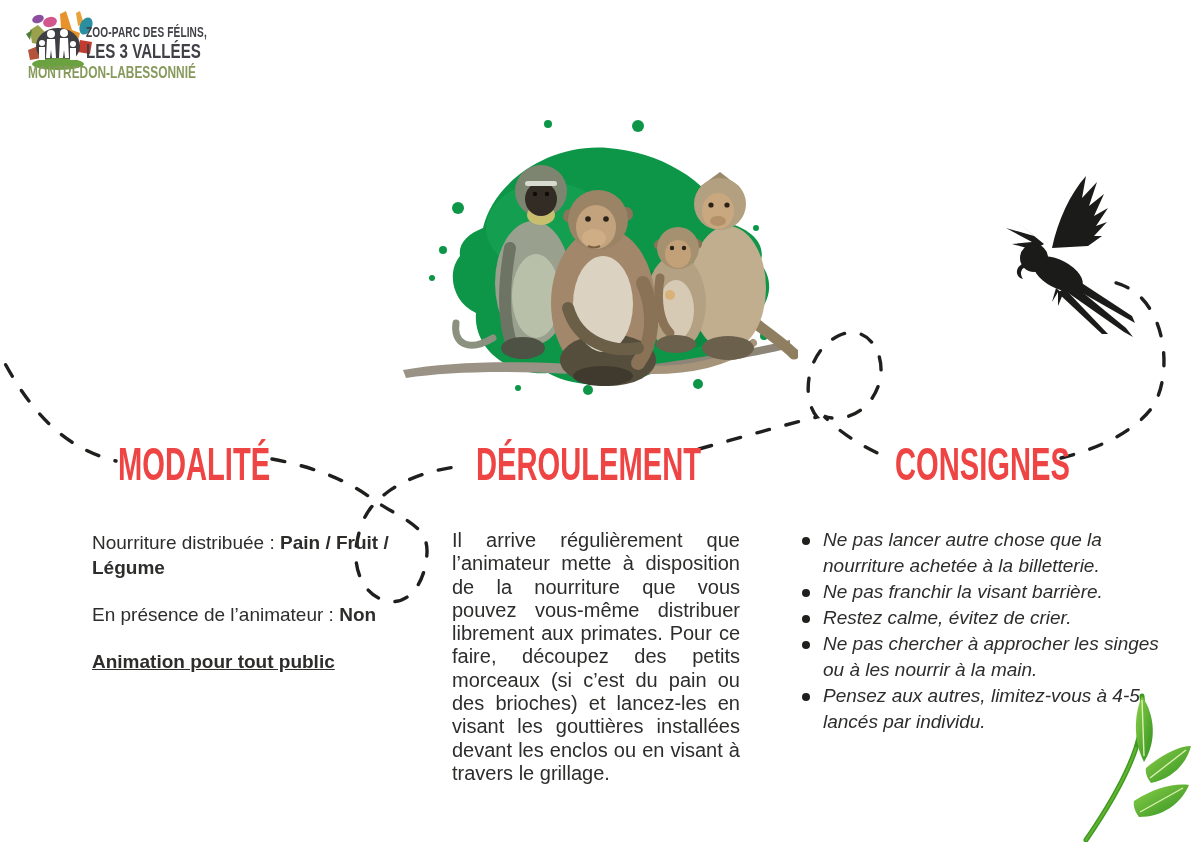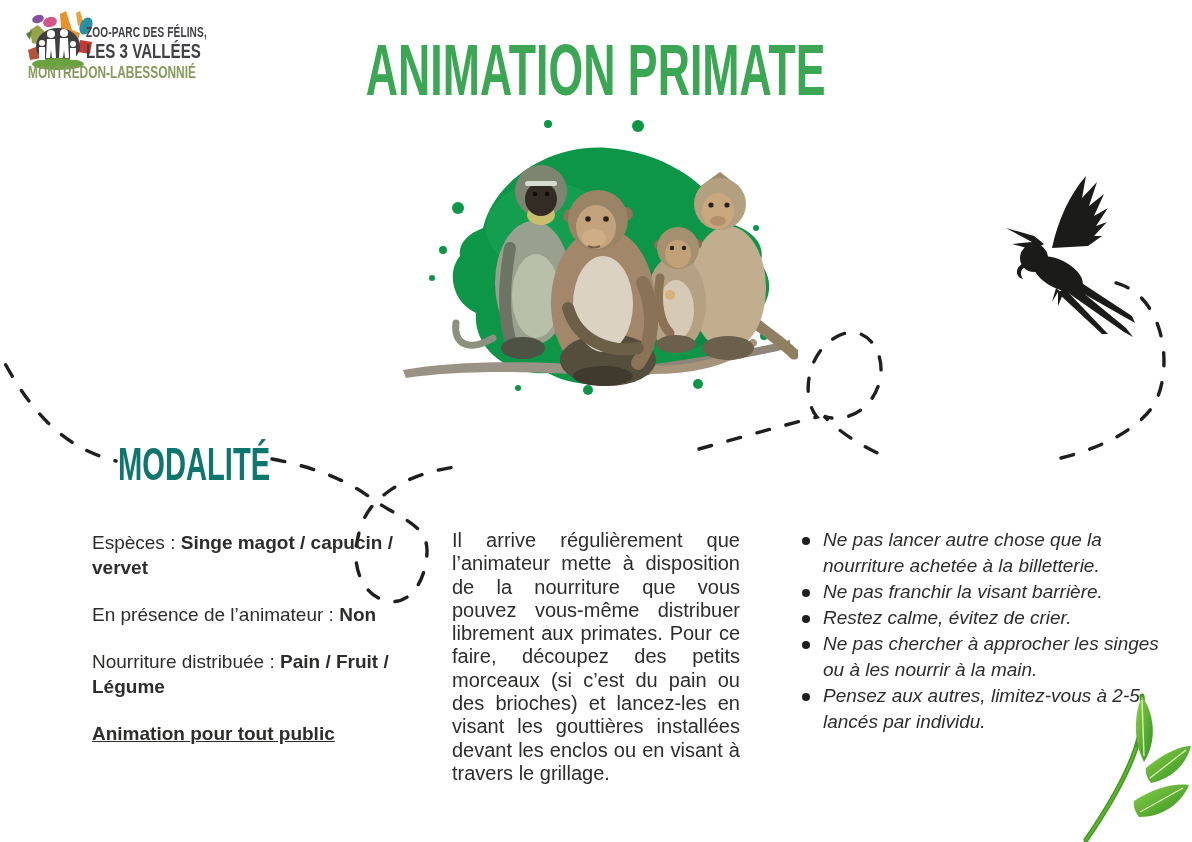--- a/index.html
+++ b/index.html
@@ -24,21 +24,21 @@
   .logo-l2 { position:absolute; left:64px; top:31px; font-size:21px; font-weight:bold; color:#414046;
              white-space:nowrap; transform:scaleX(.72); transform-origin:left center; }
   .logo-l3 { position:absolute; left:6px;  top:55px; font-size:17px; font-weight:bold; color:#879a5b;
              white-space:nowrap; transform:scaleX(.70); transform-origin:left center; }
 
   
   .title-wrap { position:absolute; left:0; top:34px; width:100%; text-align:center; z-index:2; }
   .title { display:inline-block; font-size:72px; line-height:1; font-weight:bold; color:#3ba653;
            transform:scaleX(.62); transform-origin:center; white-space:nowrap; }
   .sec-head { position:absolute; top:440px; z-index:2; font-size:47px; line-height:1; font-weight:bold;
-              color:#0f766e; white-space:nowrap; }
+              color:#ef4444; white-space:nowrap; }
   .sec-head > span { display:inline-block; transform:scaleX(.62); transform-origin:left center; }
   .head-modalite    { left:118px; }
   .head-deroulement { left:476px; }
   .head-consignes   { left:895px; }
 
   
   .col { position:absolute; z-index:2; font-size:19px; }
   .col-modalite { left:92px; top:530px; width:302px; line-height:25px; }
   .col-modalite .item { margin-bottom:22px; }
   .col-modalite .val { font-weight:bold; }
@@ -89,23 +89,20 @@
           <path d="M15 37 L21 37 L21 50 L15 50 Z"></path>
         <circle cx="49" cy="34" r="3"></circle>
           <path d="M46 38 L52 38 L52 50 L46 50 Z"></path>
       </g>
     </svg>
     <div class="logo-l1">ZOO-PARC DES FÉLINS,</div>
     <div class="logo-l2">LES 3 VALLÉES</div>
     <div class="logo-l3">MONTREDON-LABESSONNIÉ</div>
   </div>
 
-  <div class="title-wrap">
-    <span class="title">ANIMATION PRIMATE</span>
-  </div>
 
   <svg class="monkeys" viewBox="0 0 400 290">
     <g>
       <path fill="#0d9648" d="M 85 120 C 95 75 150 35 210 40 C 260 44 310 70 330 115 C 350 120 370 135 362 155 C 380 175 370 205 345 215 C 340 245 300 268 260 262 C 230 280 180 282 150 265 C 110 268 75 240 78 205 C 55 195 48 165 62 148 C 60 135 70 126 85 120 Z"></path>
       <ellipse cx="150" cy="120" rx="62" ry="46" fill="#1ca558" opacity=".5"></ellipse>
       <ellipse cx="280" cy="200" rx="56" ry="42" fill="#067b3b" opacity=".4"></ellipse>
       <g fill="#0d9648">
         <circle cx="60" cy="100" r="6"></circle>
           <circle cx="45" cy="142" r="4"></circle>
           <circle cx="340" cy="90" r="5"></circle>
@@ -192,48 +189,50 @@
       <path d="M 70 122 L 126 168 L 133 177 L 124 172 L 64 130 Z"></path>
       <path d="M 64 128 L 108 174 L 102 174 L 58 133 Z"></path>
       <path d="M 74 118 L 132 156 L 135 163 L 70 126 Z"></path>
       <path d="M 56 128 L 52 142 L 58 132 L 58 146 L 63 134 Z"></path>
     </g>
   </svg>
 
   <div class="sec-head head-modalite">
     <span>MODALITÉ</span>
   </div>
+  <div class="sec-head head-deroulement">
+    <span>DÉROULEMENT</span>
+  </div>
+  <div class="sec-head head-consignes">
+    <span>CONSIGNES</span>
+  </div>
 
   <div class="col col-modalite">
     <div class="item">
-      <span>Espèces :</span>
-      <span class="val">Singe magot / capucin / vervet</span>
+      <span>Nourriture distribuée :</span>
+      <span class="val">Pain / Fruit / Légume</span>
     </div>
     <div class="item">
       <span>En présence de l’animateur :</span>
       <span class="val">Non</span>
-    </div>
-    <div class="item">
-      <span>Nourriture distribuée :</span>
-      <span class="val">Pain / Fruit / Légume</span>
     </div>
     <div class="footer-line">Animation pour tout public</div>
   </div>
 
   <div class="col col-deroulement">
     <p>Il arrive régulièrement que l’animateur mette à disposition de la nourriture que vous pouvez vous-même distribuer librement aux primates.  Pour ce faire, découpez des petits morceaux (si c’est du pain ou des brioches) et lancez-les en visant les gouttières installées devant les enclos ou en visant à travers le grillage.</p>
   </div>
 
   <div class="col col-consignes">
     <ul>
       <li>Ne pas lancer autre chose que la nourriture achetée à la billetterie.</li>
       <li>Ne pas franchir la visant barrière.</li>
       <li>Restez calme, évitez de crier.</li>
       <li>Ne pas chercher à approcher les singes ou à les nourrir à la main.</li>
-      <li>Pensez aux autres, limitez-vous à  2-5 lancés par individu.</li>
+      <li>Pensez aux autres, limitez-vous à  4-5 lancés par individu.</li>
     </ul>
   </div>
 
   <svg class="leaf" viewBox="0 0 114 154">
     <defs>
       <linearGradient id="lg" x1="0" y1="0" x2="1" y2="1">
         <stop offset="0" stop-color="#8ed14b"></stop>
           <stop offset="1" stop-color="#2f8f1f"></stop>
       </linearGradient>
     </defs>

